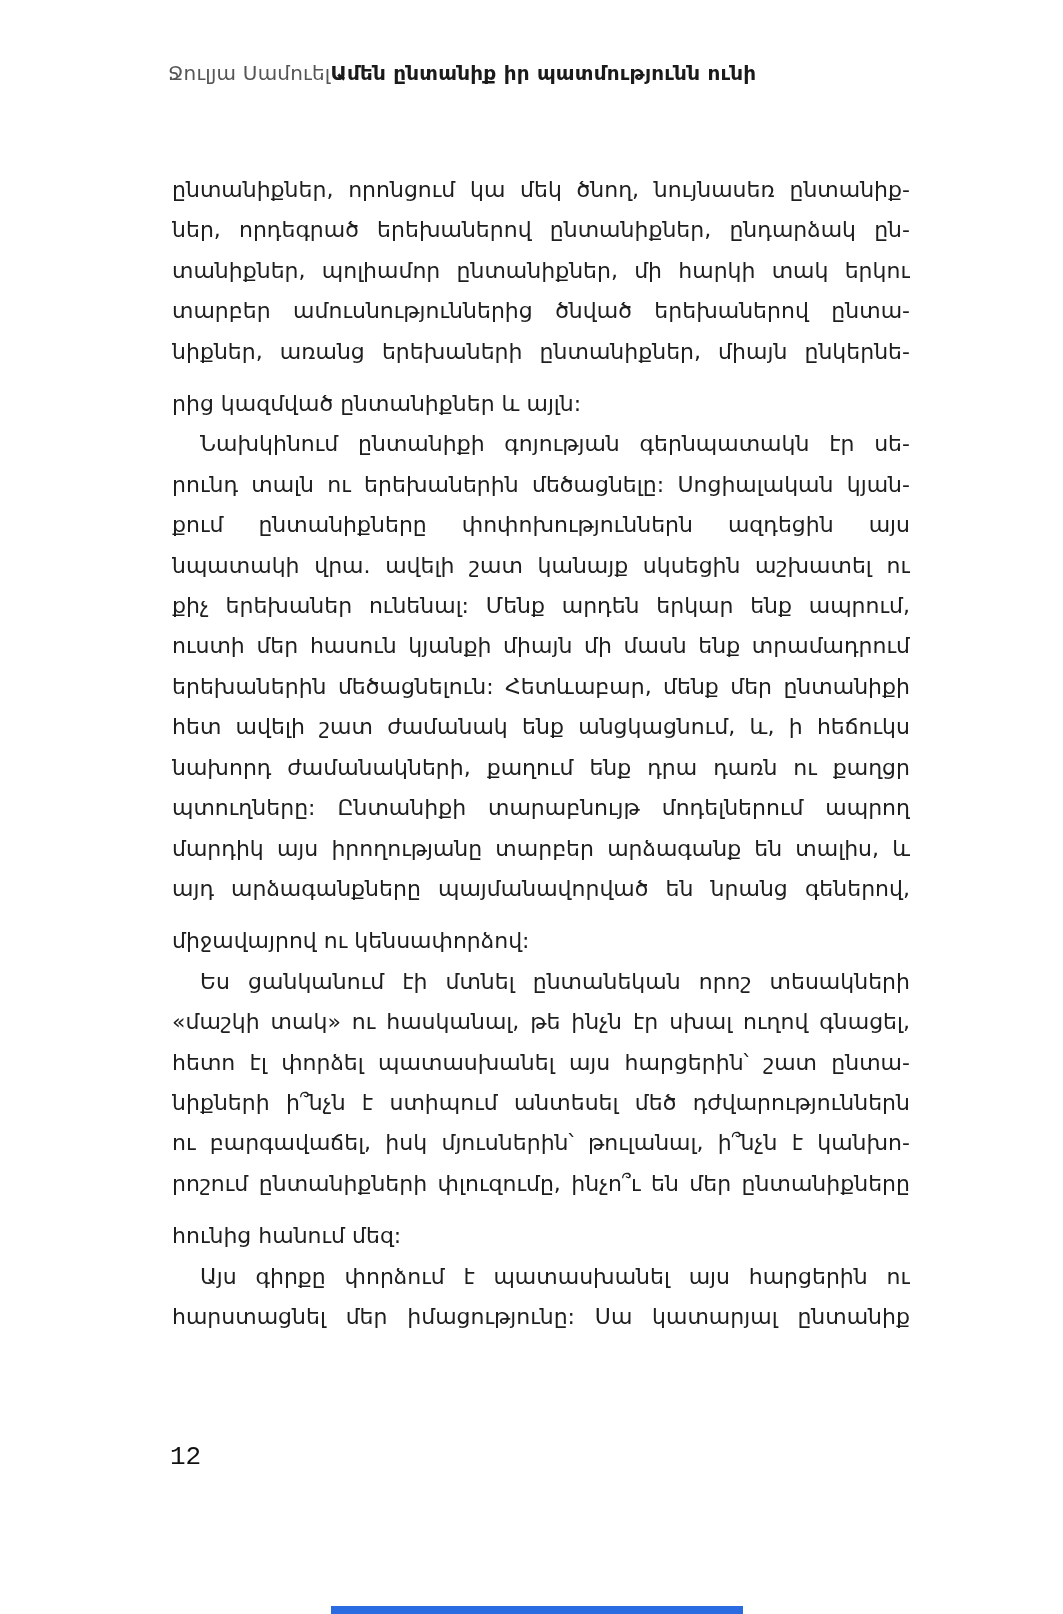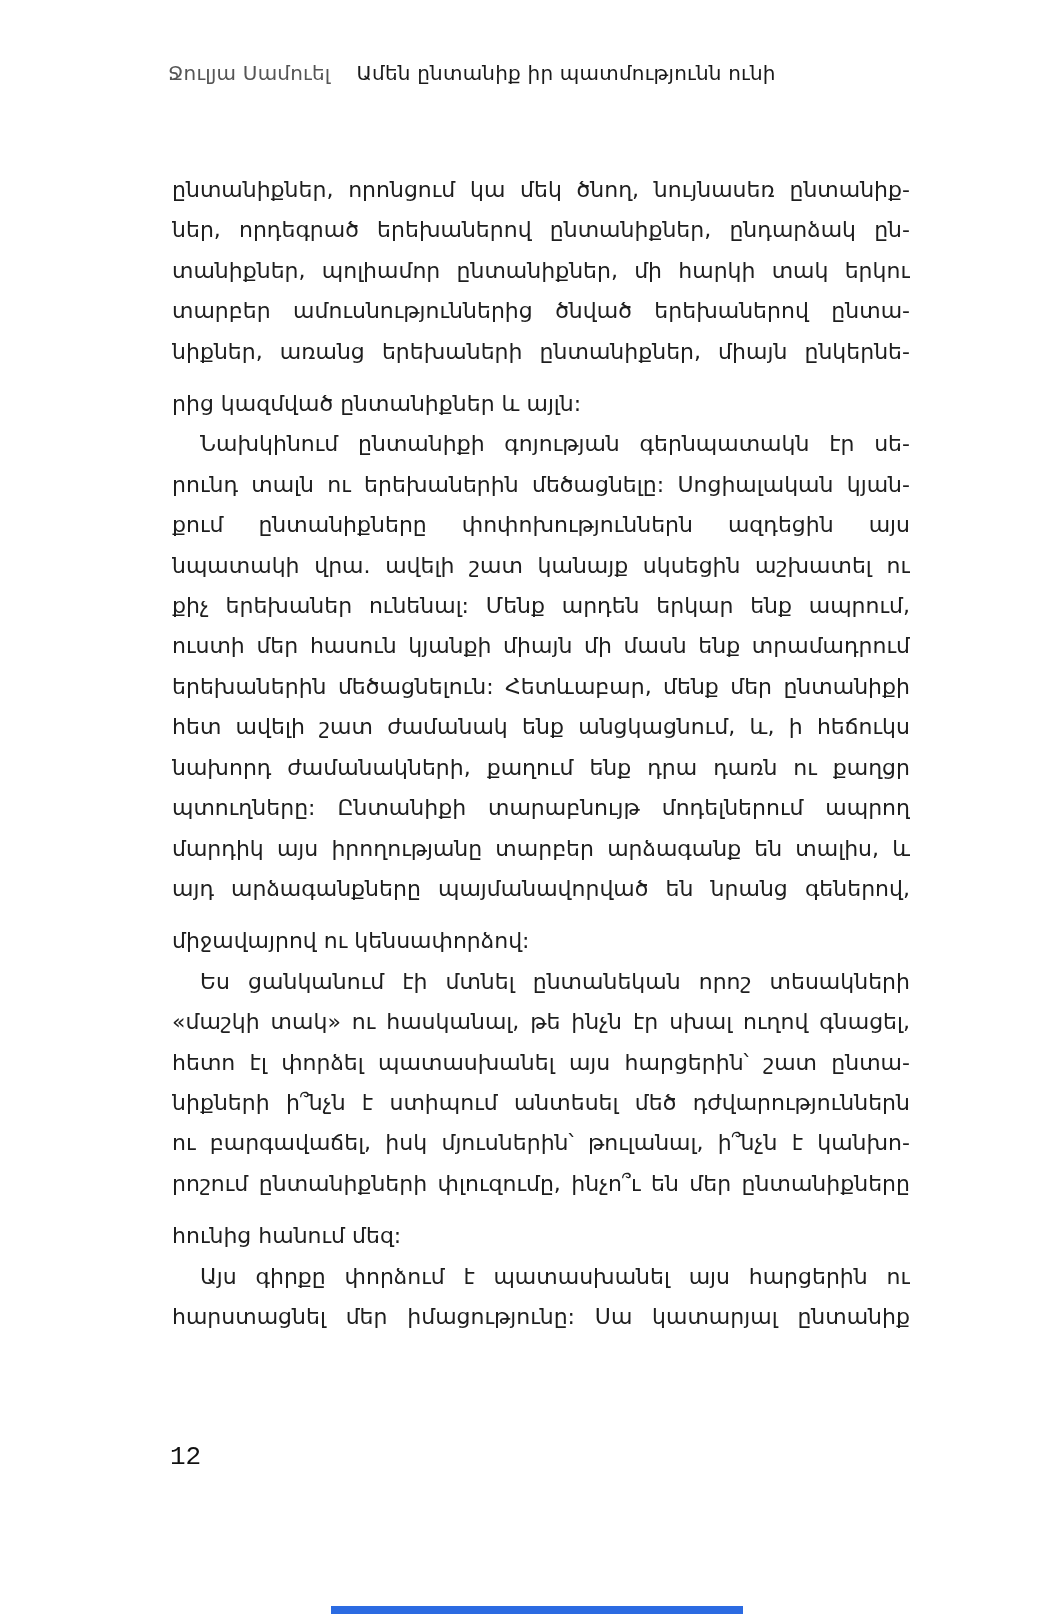--- a/index.html
+++ b/index.html
@@ -18,27 +18,26 @@
     left: 168px;
     top: 60px;
     width: 740px;
     font-size: 20px;
     line-height: 26px;
     white-space: nowrap;
   }
   .running-head .author {
     color: var(--author-color, #555555);
     font-weight: 400;
-    margin-right: 26px;
     letter-spacing: 0.2px;
     text-align: right;
   }
   .running-head .title {
     color: var(--title-color, #1a1a1a);
-    font-weight: 400;
+    font-weight: 700;
     letter-spacing: 0.2px;
   }
   .body-text {
     position: absolute;
     left: 172px;
     top: 170px;
     width: 738px;
     color: var(--text-color, #1e1e1e);
     font-size: 22px;
     line-height: 40.4px;

